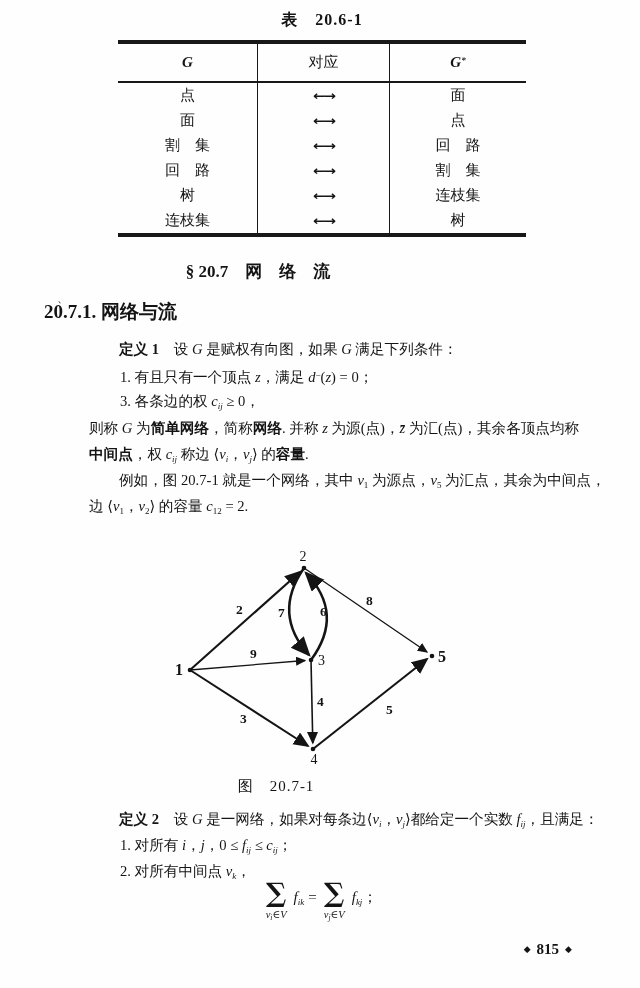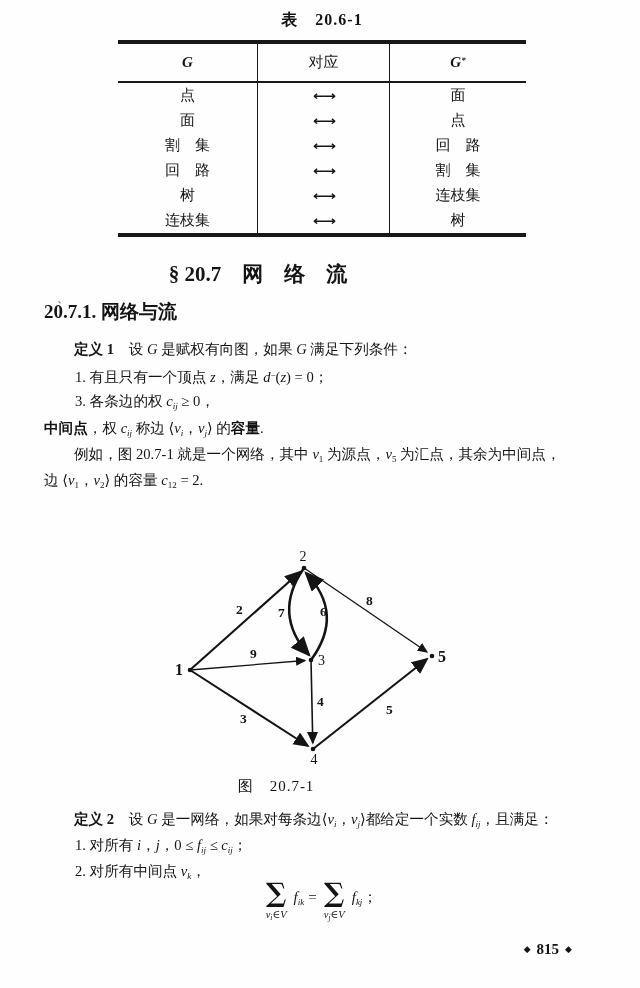--- a/index.html
+++ b/index.html
@@ -22,29 +22,29 @@
   .cell{display:flex;align-items:center;justify-content:center;font-size:15px;}
   .th{height:37px;border-bottom:2px solid #181818;}
   .td{height:25px;}
   .vline{border-right:1.5px solid #181818;}
   .hdr-var{font-style:italic;font-weight:bold;font-size:15px;}
   .arrow{font-size:15px;font-weight:bold;letter-spacing:-2px;
     font-family:"DejaVu Sans",sans-serif;transform:scaleY(.85);}
 
   
   .sec-head{position:absolute;top:260px;left:0;width:516px;text-align:center;
-    font-size:21px;font-weight:bold;}
+    font-size:17px;font-weight:bold;}
   .sub-head{position:absolute;top:299px;left:44px;font-size:19px;font-weight:bold;}
   .scan-mark{position:absolute;top:290px;left:57px;font-size:12px;color:#444;}
 
   
   .text-block{position:absolute;left:44px;width:560px;font-size:14.6px;}
   .tb-def1{top:336px;}
   .tb-def2{top:806px;}
-  .line{height:26.2px;line-height:26.2px;white-space:nowrap;}
+  .line{height:26.2px;line-height:26.2px;white-space:nowrap;margin-left:45px;}
   .ind-para{padding-left:30px;}
   .ind-item{padding-left:31px;}
 
   
   .fig-svg{position:absolute;left:140px;top:550px;}
   .fig-caption{position:absolute;top:777px;left:0;width:552px;text-align:center;
     font-size:15px;letter-spacing:1px;}
 
   
   .formula{position:absolute;top:880px;left:0;width:640px;text-align:center;}
@@ -116,20 +116,21 @@
 </div>
 
 <div class="sec-head">§ 20.7　网　络　流</div>
 <span class="scan-mark">、</span>
 <div class="sub-head">20.7.1. 网络与流</div>
 
 <div class="text-block tb-def1">
   <div class="line ind-para"><span class="seg-b">定义 1</span><span>　设 </span><span class="seg-i">G</span><span> 是赋权有向图，如果 </span><span class="seg-i">G</span><span> 满足下列条件：</span></div>
   <div class="line ind-item"><span>1. 有且只有一个顶点 </span><span class="seg-i">z</span><span>，满足 </span><span class="seg-i">d</span><sup>−</sup><span>(</span><span class="seg-i">z</span><span>) = 0；</span></div>
   <div class="line ind-item"><span>3. 各条边的权 </span><span class="seg-i">c</span><sub class="seg-i">ij</sub><span> ≥ 0，</span></div>
+  <div class="line"><span>则称 </span><span class="seg-i">G</span><span> 为</span><span class="seg-b">简单网络</span><span>，简称</span><span class="seg-b">网络</span><span>. 并称 </span><span class="seg-i">z</span><span> 为源(点)，</span><span class="seg-i">z̄</span><span> 为汇(点)，其余各顶点均称</span></div>
   <div class="line"><span class="seg-b">中间点</span><span>，权 </span><span class="seg-i">c</span><sub class="seg-i">ij</sub><span> 称边 ⟨</span><span class="seg-i">v</span><sub class="seg-i">i</sub><span>，</span><span class="seg-i">v</span><sub class="seg-i">j</sub><span>⟩ 的</span><span class="seg-b">容量</span><span>.</span></div>
   <div class="line ind-para"><span>例如，图 20.7-1 就是一个网络，其中 </span><span class="seg-i">v</span><sub>1</sub><span> 为源点，</span><span class="seg-i">v</span><sub>5</sub><span> 为汇点，其余为中间点，</span></div>
   <div class="line"><span>边 ⟨</span><span class="seg-i">v</span><sub>1</sub><span>，</span><span class="seg-i">v</span><sub>2</sub><span>⟩ 的容量 </span><span class="seg-i">c</span><sub>12</sub><span> = 2.</span></div>
 </div>
 
 <svg class="fig-svg" width="330" height="228" viewBox="0 0 330 228">
   <defs>
     <marker id="ah" markerWidth="9" markerHeight="8" refX="7" refY="3.5" orient="auto">
       <path d="M0,0 L8,3.5 L0,7 z" fill="#141414"></path>
     </marker>

